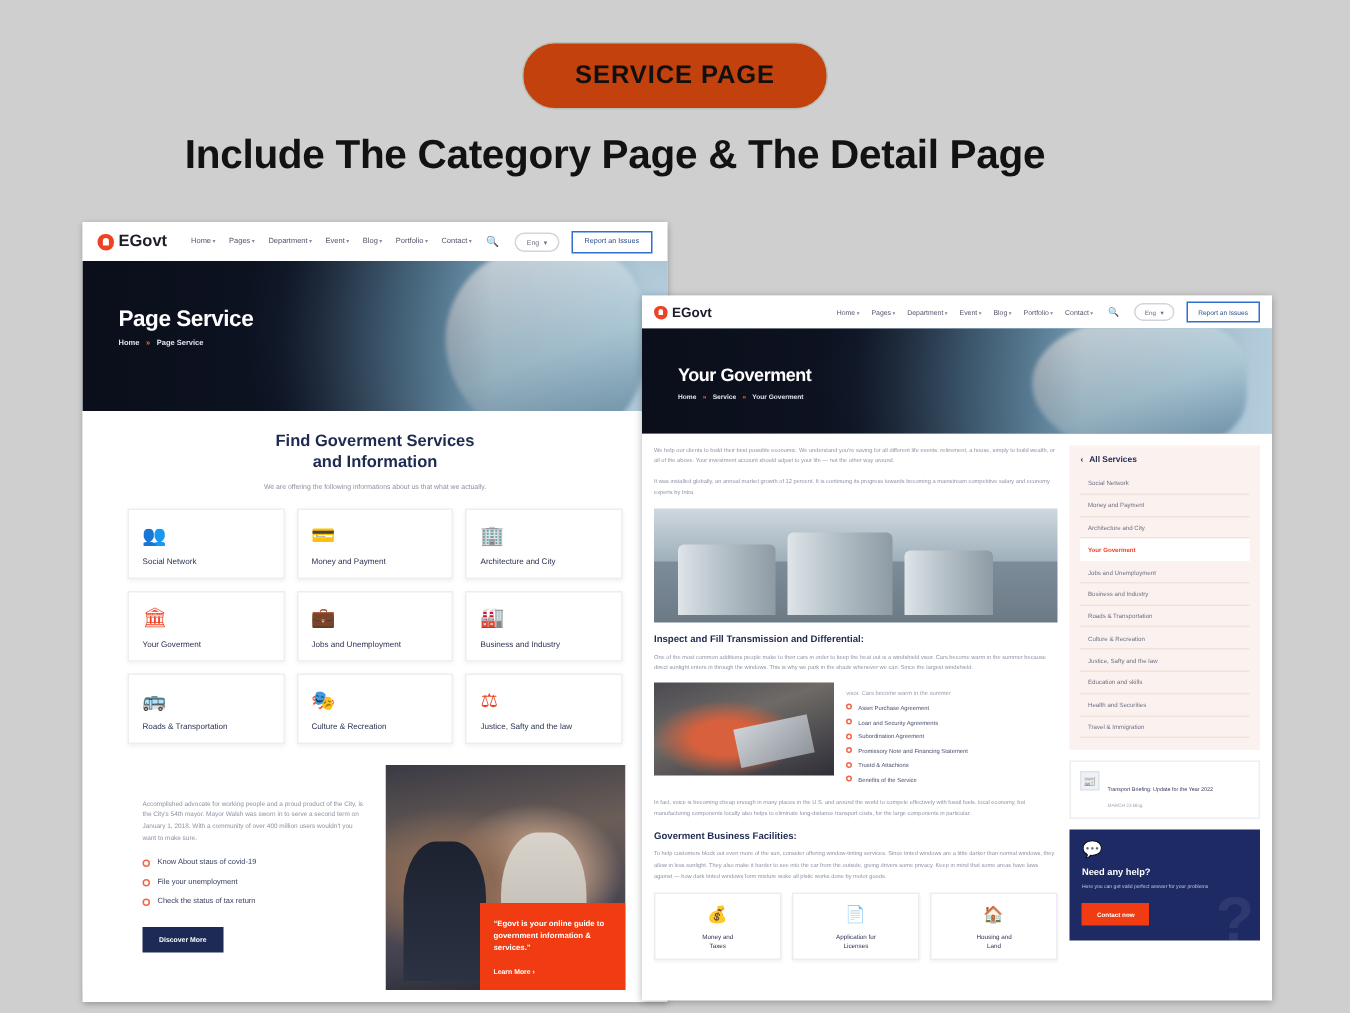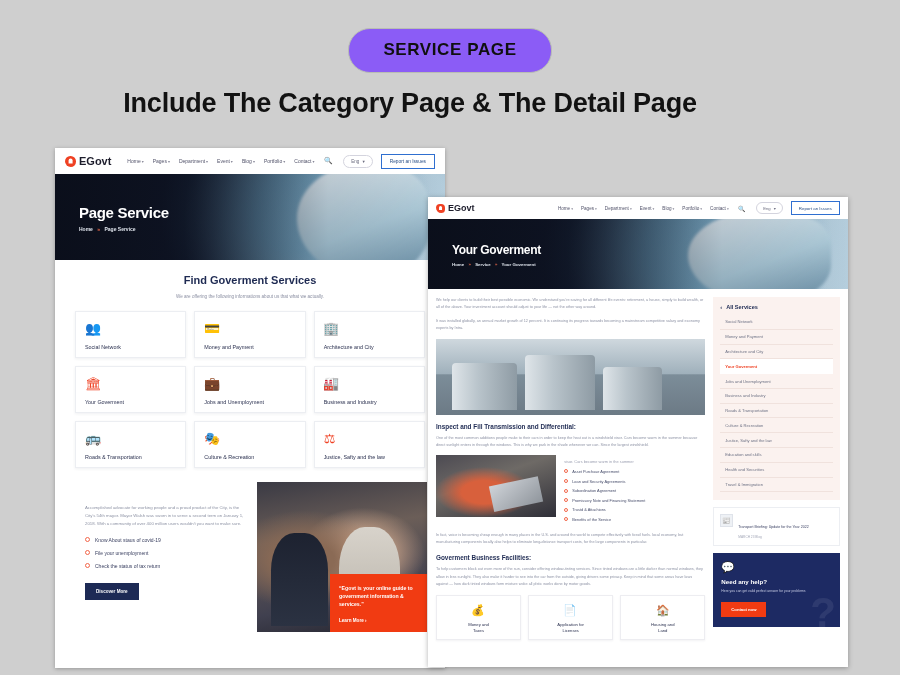--- a/index.html
+++ b/index.html
@@ -7,21 +7,21 @@
   body {
     background: #cfcfcf;
     font-family: "Liberation Sans", sans-serif;
     position: relative;
   }
 
   
   .pill-wrap { position: absolute; top: 28px; left: 0; width: 900px; text-align: center; }
   .pill {
     display: inline-block;
-    background: #8b5cf6;
+    background: #c2410c;
     border: 1px solid #b9bdb4;
     border-radius: 22px;
     padding: 11px 34px 12px;
     font-size: 17px;
     font-weight: bold;
     letter-spacing: 0.6px;
     color: #101010;
   }
 
   .headline {
@@ -106,21 +106,21 @@
 
   
   .hero {
     position: relative;
     background:
       radial-gradient(circle at 62% 45%, rgba(86,150,185,.55) 0 16%, rgba(0,0,0,0) 55%),
       radial-gradient(circle at 84% 60%, rgba(190,214,228,.85) 0 22%, rgba(0,0,0,0) 60%),
       linear-gradient(100deg, #141b2b 0%, #17203a 42%, #2c4a63 68%, #7f9fb4 100%);
     overflow: hidden;
   }
-  .one .hero { height: 86px; }
+  .one .hero { height: 100px; }
   .two .hero { height: 70px; }
   .hero::before {
     content: ""; position: absolute; right: 4%; top: -10%;
     width: 34%; height: 130%;
     background: linear-gradient(160deg, #e5edf2 10%, #aecbd9 55%, #5a8099 100%);
     border-radius: 55% 40% 48% 60%;
     filter: blur(1.5px);
     opacity: .9;
   }
   .hero::after {
@@ -132,21 +132,21 @@
   .two .hero-inner { padding-top: 24px; }
   .hero-title { color: #fff; font-weight: bold; letter-spacing: -0.3px; }
   .one .hero-title { font-size: 15px; }
   .two .hero-title { font-size: 12px; }
   .hero-crumb { color: #dfe4ec; margin-top: 5px; font-weight: bold; }
   .one .hero-crumb { font-size: 5px; }
   .two .hero-crumb { font-size: 4.4px; }
   .hero-crumb .sep { color: #ef6a4a; margin: 0 3px; }
 
   
-  .p1-body { background: #fff; padding: 14px 18px 0; }
+  .p1-body { background: #fff; padding: 14px 28px 0; }
   .sec-title {
     text-align: center; color: #1e2a52; font-weight: bold;
     font-size: 11px; line-height: 1.25;
   }
   .sec-sub {
     text-align: center; color: #8b8fa2; font-size: 4.6px; margin-top: 6px;
   }
 
   .card-grid {
     display: grid; grid-template-columns: repeat(3, 1fr);
@@ -357,20 +357,21 @@
         <span>Home</span>
         <span class="sep">»</span>
         <span>Page Service</span>
       </div>
     </div>
   </div>
 
   <div class="p1-body">
     <div class="sec-title">
       <div>Find Goverment Services</div>
+      <div>and Information</div>
     </div>
     <div class="sec-sub">We are offering the following informations about us that what we actually.</div>
 
     <div class="card-grid">
       <div class="svc-card">
         <div class="svc-ico">👥</div>
         <div class="svc-label">Social Network</div>
       </div>
       <div class="svc-card">
         <div class="svc-ico">💳</div>

